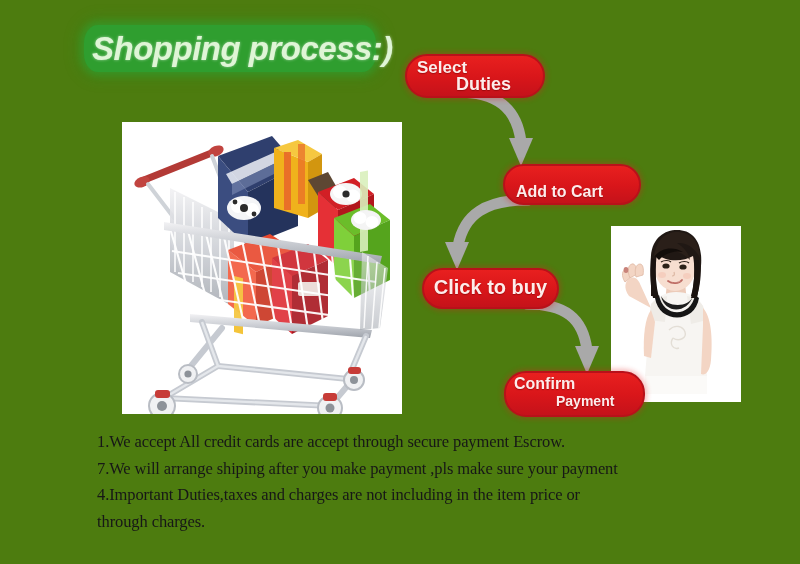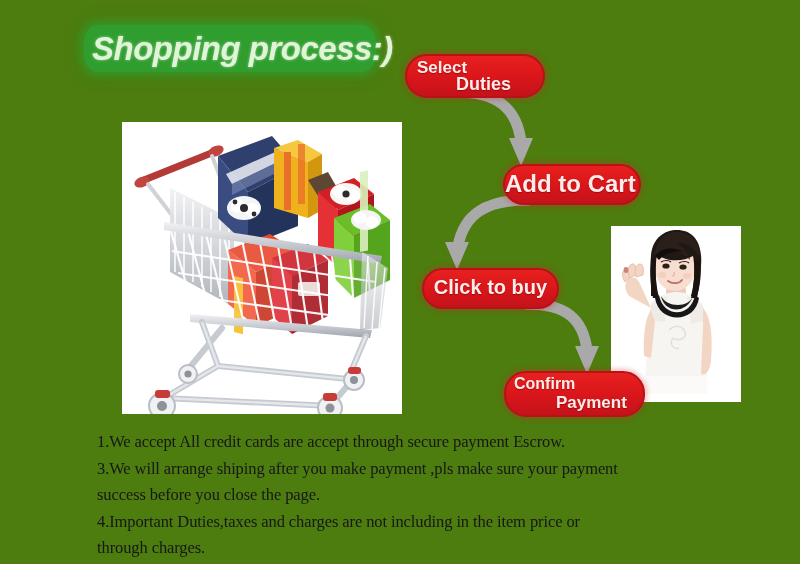--- a/index.html
+++ b/index.html
@@ -83,30 +83,30 @@
     white-space: nowrap;
     color: #fdeceb;
     text-shadow: 0 1px 1px rgba(120,0,0,0.55);
   }
 
   #btn-select-product { left: 405px; top: 54px;  width: 136px; height: 40px; }
   #btn-select-product .l1 { left: 10px;  top: 2px;  font-size: 17px; }
   #btn-select-product .l2 { left: 49px;  top: 18px; font-size: 18px; }
 
   #btn-add-to-cart   { left: 503px; top: 164px; width: 134px; height: 37px; }
-  #btn-add-to-cart .l1 { left: 0; top: 0; width: 109px; height: 37px;
-                         line-height: 35px; text-align: center; font-size: 24px; }
+  #btn-add-to-cart .l1 { left: 0; top: 8px; width: 109px; height: 37px;
+                         line-height: 35px; text-align: center; font-size: 16px; }
 
   #btn-click-to-buy  { left: 422px; top: 268px; width: 133px; height: 37px; }
   #btn-click-to-buy .l1 { left: 0; top: 0; width: 133px; height: 37px;
                           line-height: 35px; text-align: center; font-size: 20px; }
 
   #btn-confirm-payment { left: 504px; top: 371px; width: 137px; height: 42px; }
   #btn-confirm-payment .l1 { left: 8px;  top: 2px;  font-size: 16px; }
-  #btn-confirm-payment .l2 { left: 50px; top: 20px; font-size: 17px; }
+  #btn-confirm-payment .l2 { left: 50px; top: 20px; font-size: 14px; }
 
   
   .arrow {
     position: absolute;
   }
   .arrow svg { display: block; overflow: visible; }
   #arrow-1 { left: 455px; top: 88px;  width: 120px; height: 84px; }
   #arrow-2 { left: 432px; top: 196px; width: 110px; height: 78px; }
   #arrow-3 { left: 525px; top: 300px; width: 110px; height: 78px; }
 
@@ -378,19 +378,18 @@
     <span class="lbl l1">Click to buy</span>
   </div>
 
   <div class="flow-btn" id="btn-confirm-payment">
     <span class="lbl l1">Confirm</span>
     <span class="lbl l2">Payment</span>
   </div>
 
   <div class="terms">
     <p>1.We accept All credit cards are accept through secure payment Escrow.</p>
-    <p>3.We will arrange shiping after you make payment ,pls make sure your payment</p>
-    <p>success before you close the page.</p>
+    <p>7.We will arrange shiping after you make payment ,pls make sure your payment</p>
     <p>4.Important Duties,taxes and charges are not including in the item price or</p>
     <p>through charges.</p>
   </div>
 
 </div>
 
 </body></html>

